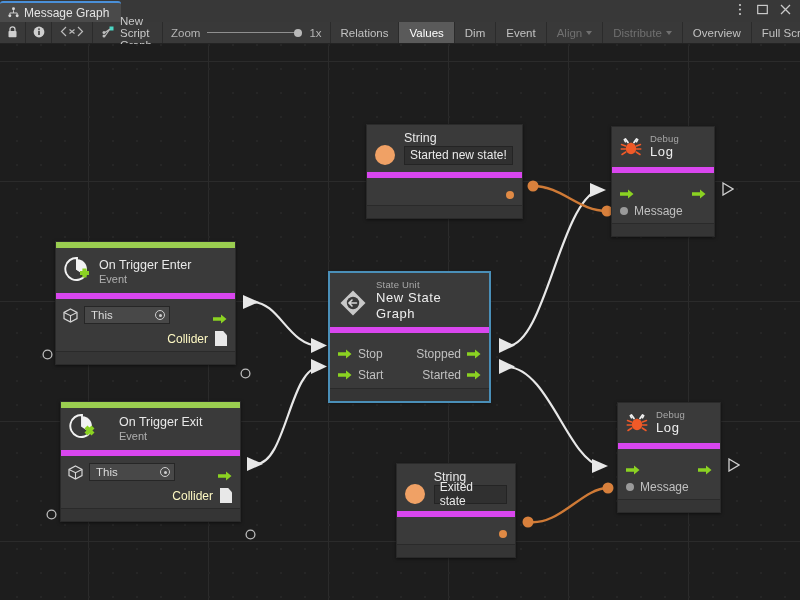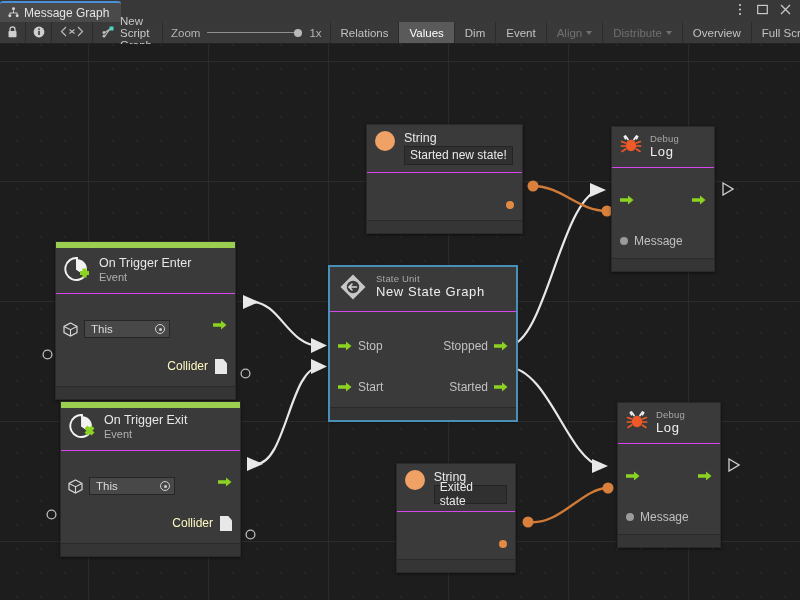--- a/index.html
+++ b/index.html
@@ -75,34 +75,34 @@
 
   
   .node{
     position:absolute;
     background:#3a3a3a;
     border:1px solid #2a2a2a;
     box-shadow:0 1px 3px rgba(0,0,0,.5);
   }
   .node.selected{ outline:1.5px solid #4a8fb8; outline-offset:0px; border-color:#4a8fb8;}
   .node .hdr{
-    display:flex; align-items:flex-start; gap:9px;
+    display:flex; align-items:flex-end; gap:9px;
     padding:6px 8px 7px 8px;
     background:#3a3a3a;
-    border-bottom:1px solid #d946ef;
+    border-bottom:6px solid #d946ef;
   }
   .node .greenbar{ height:6px; background:#9acd50; }
   .node .hdr .txts{ display:flex; flex-direction:column; line-height:1.18; }
   .t-title{ font-size:12.5px; color:#e8e8e8; }
   .t-sub{ font-size:11px; color:#b0b0b0; }
   .t-small{ font-size:9.5px; color:#a8a8a8; letter-spacing:.2px;}
   .t-big{ font-size:13px; color:#eeeeee; letter-spacing:.6px;}
   .node .body{ padding:6px 8px 6px 8px; background:#3a3a3a; }
   .node .foot{ height:13px; background:#353535; border-top:1px solid #2a2a2a; }
-  .row{ display:flex; align-items:flex-start; justify-content:space-between; min-height:19px;margin-top:20px; }
+  .row{ display:flex; align-items:flex-end; justify-content:space-between; min-height:19px; }
   .port-in, .port-out{ display:flex; align-items:center; gap:6px; }
   .lbl{ font-size:12px; color:#c0c0c0; }
   .lbl.dim{ color:#fef9c3; }
 
   .arrow-g{ width:14px; height:10px; display:block; }
   .dot-grey{ width:8px;height:8px;border-radius:50%;background:#9a9a9a;display:inline-block;}
   .dot-orange{ width:8px;height:8px;border-radius:50%;background:#e08a45;display:inline-block;}
   .bigdot-orange{ width:20px;height:20px;border-radius:50%;background:#f0a165;display:inline-block;}
   .doc-ico{ width:12px; height:15px; background:#e8e8e8; clip-path:polygon(0 0, 68% 0, 100% 28%, 100% 100%, 0 100%); display:inline-block;}
   .objfield{
@@ -370,21 +370,21 @@
       <svg width="11" height="11" viewBox="0 0 11 11">
           <circle cx="5.5" cy="5.5" r="4.4" fill="none" stroke="#bdbdbd" stroke-width="1.3"></circle>
         </svg>
     </div>
     <div style="position:absolute; left:240px; top:321px;">
       <svg width="11" height="11" viewBox="0 0 11 11">
           <circle cx="5.5" cy="5.5" r="4.4" fill="none" stroke="#bdbdbd" stroke-width="1.3"></circle>
         </svg>
     </div>
 
-    <div class="node selected" style="left:329px; top:222px; width:188px;">
+    <div class="node selected" style="left:329px; top:228px; width:161px;">
       <div class="hdr" style="gap:9px; padding:6px 8px 6px 9px;">
         <span>
           <svg width="28" height="28" viewBox="0 0 28 28">
             <path d="M14 1.5 L26.5 14 L14 26.5 L1.5 14 Z" fill="#c8c8c8"></path>
             <circle cx="14" cy="14" r="6.2" fill="#3a3a3a"></circle>
             <path d="M17.5 14 H10.5 M13 11 L10 14 L13 17" stroke="#d8d8d8" stroke-width="1.6" fill="none" stroke-linecap="round"></path>
           </svg>
         </span>
         <span class="txts">
           <span class="t-small">State Unit</span>
@@ -419,21 +419,21 @@
                 <path d="M0 3.2 H8 V0.5 L13.5 5 L8 9.5 V6.8 H0 Z" fill="#8bd222"></path>
               </svg>
           </span>
         </div>
       </div>
       <div class="foot"></div>
     </div>
 
     <div class="node" style="left:60px; top:357px; width:181px;">
       <div class="greenbar"></div>
-      <div class="hdr" style="gap:9px; padding-top:5px;">
+      <div class="hdr" style="gap:24px; padding-top:5px;">
         <span>
           <svg width="26" height="26" viewBox="0 0 26 26">
             <path d="M13 13 L13 2 A11 11 0 1 0 21.5 19 Z" fill="none" stroke="#f2f2f2" stroke-width="1.9"></path>
             <path d="M13.2 3.2 A10 10 0 0 1 22 17.6 L13 13 Z" fill="#f2f2f2"></path>
             <path d="M17 14 L24 21 M24 14 L17 21" stroke="#8bd222" stroke-width="4.2" stroke-linecap="butt"></path>
           </svg>
         </span>
         <span class="txts">
           <span class="t-title">On Trigger Exit</span>
           <span class="t-sub">Event</span>

